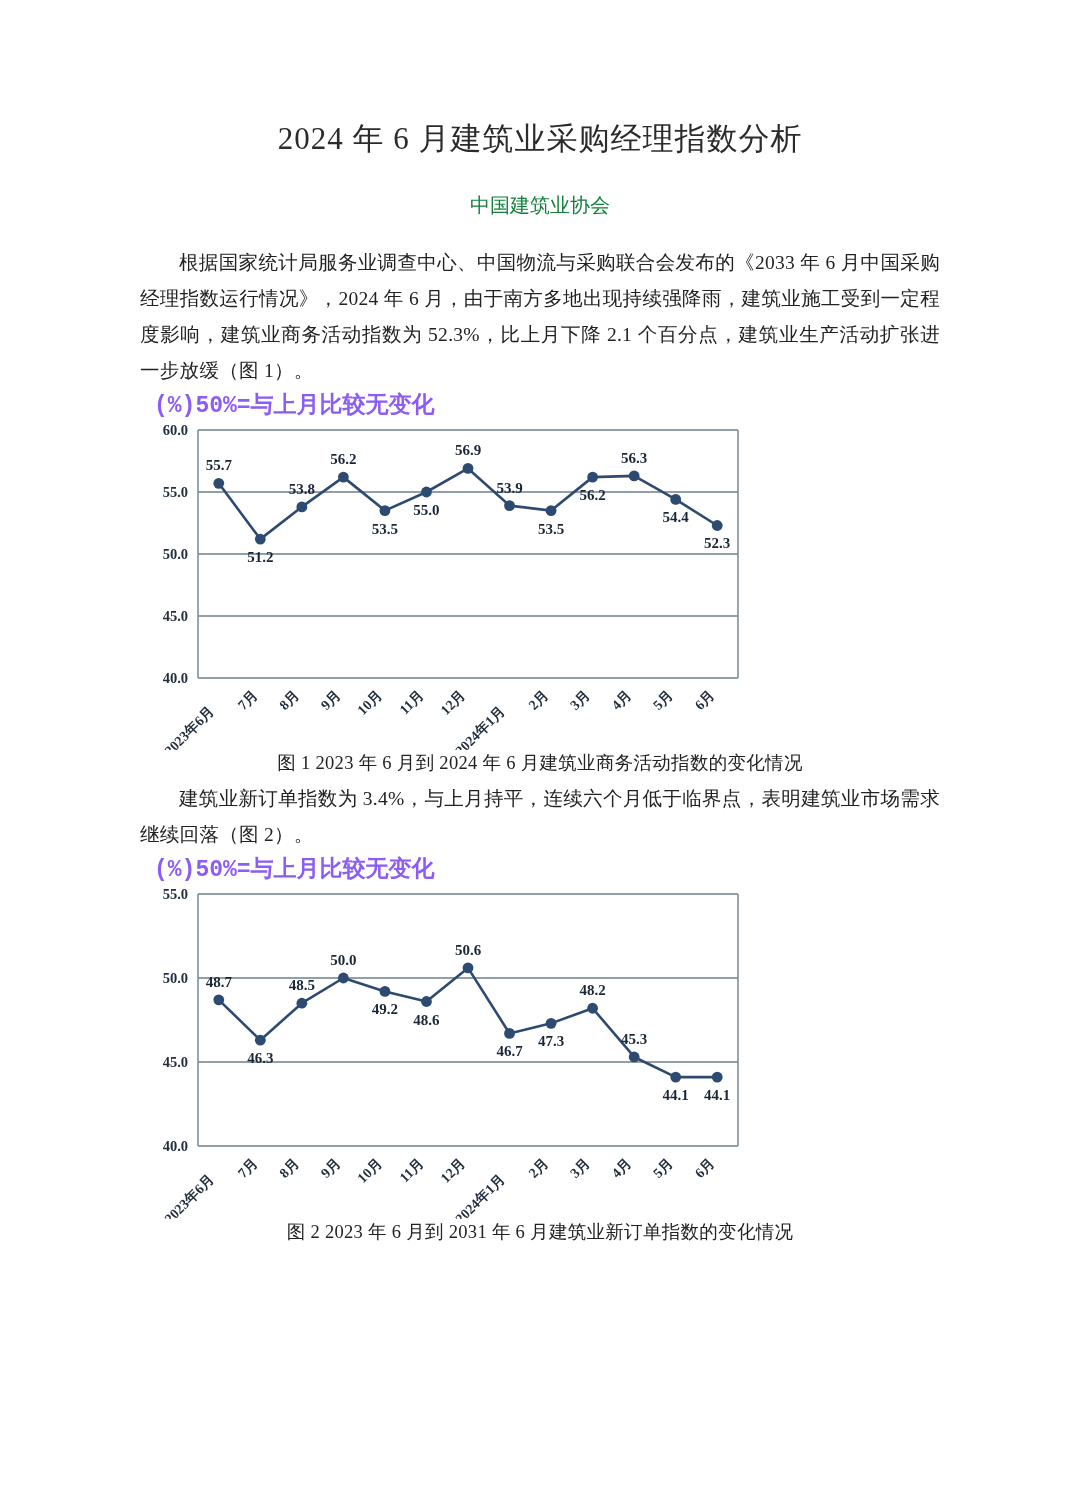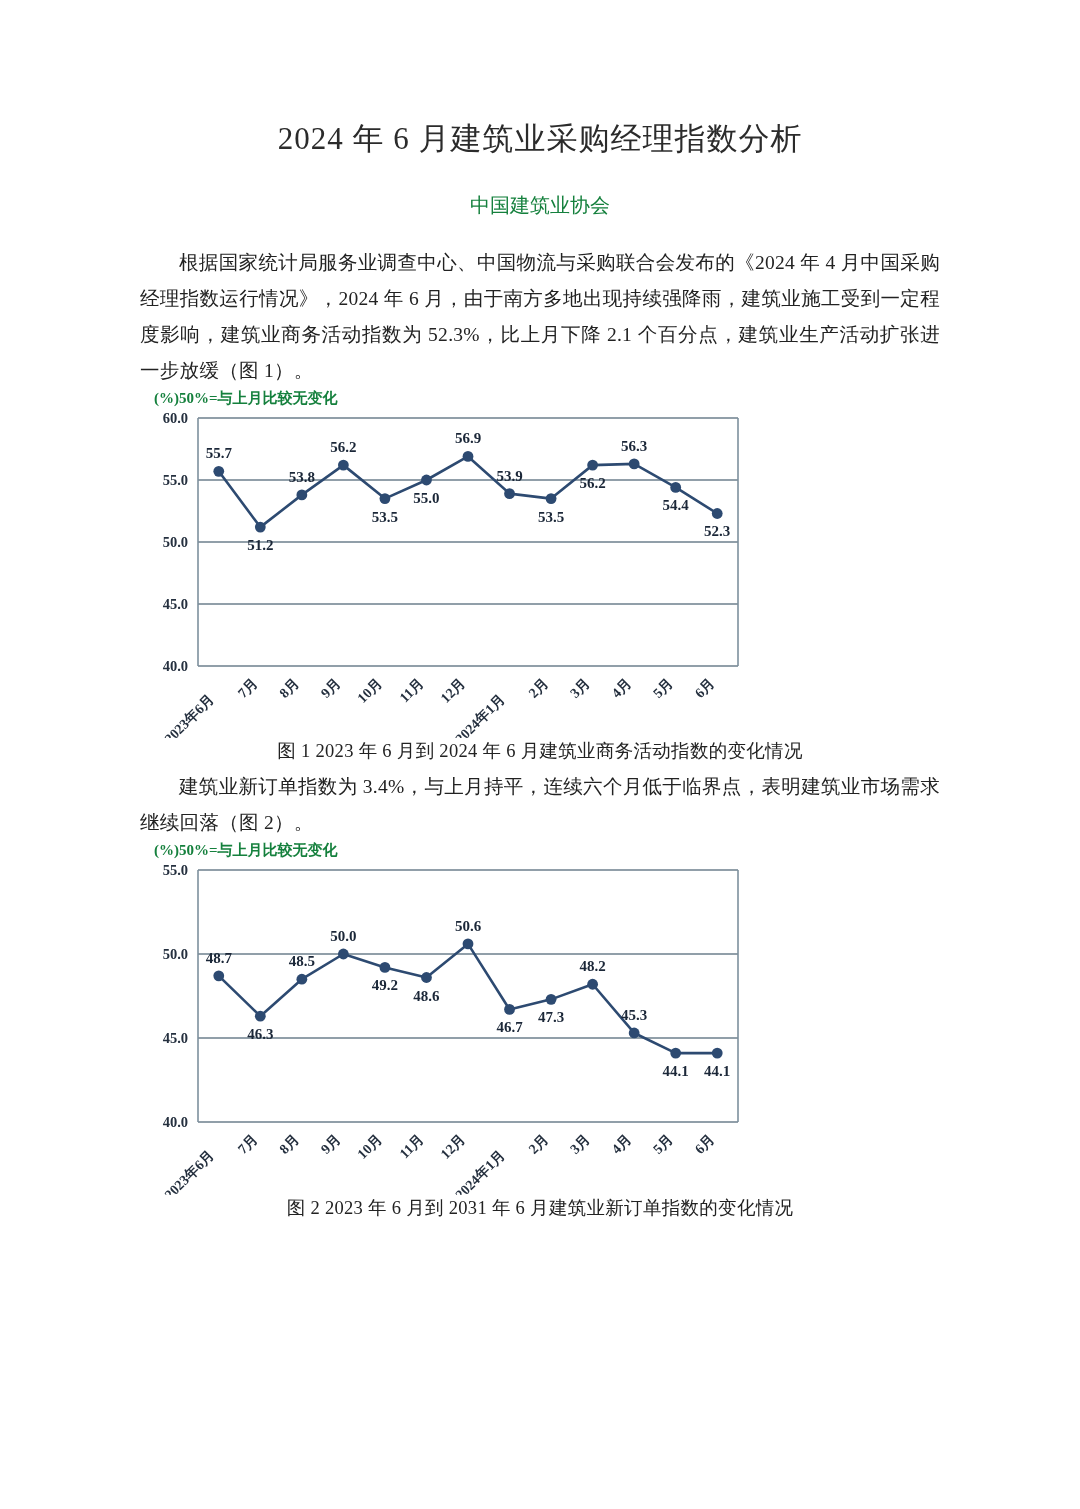--- a/index.html
+++ b/index.html
@@ -66,24 +66,24 @@
     letter-spacing: 0.3px;
   }
 
   
   .chart-wrap {
     position: relative;
     width: 800px;
     margin: 0 auto;
   }
   .chart-title {
-    font-family: Liberation Serif, serif;
-    font-weight: bold;
-    font-size: 15px;
-    color: #15803d;
+    font-family: Liberation Mono, monospace;
+    font-weight: bold;
+    font-size: 23px;
+    color: #8b5cf6;
     padding-left: 14px;
     letter-spacing: 0px;
   }
   .plot-host {
     position: relative;
   }
   .plot-host svg { display: block; }
 
   .axis-label {
     font-family: "Liberation Serif", "DejaVu Serif", serif;
@@ -105,21 +105,21 @@
   }
 </style>
 </head>
 <body>
 
 <div class="page">
 
   <h1 class="doc-title">2024 年 6 月建筑业采购经理指数分析</h1>
   <div class="doc-subtitle">中国建筑业协会</div>
 
-  <p class="para" id="para1">根据国家统计局服务业调查中心、中国物流与采购联合会发布的《2024 年 4 月中国采购经理指数运行情况》，2024 年 6 月，由于南方多地出现持续强降雨，建筑业施工受到一定程度影响，建筑业商务活动指数为 52.3%，比上月下降 2.1 个百分点，建筑业生产活动扩张进一步放缓（图 1）。</p>
+  <p class="para" id="para1">根据国家统计局服务业调查中心、中国物流与采购联合会发布的《2033 年 6 月中国采购经理指数运行情况》，2024 年 6 月，由于南方多地出现持续强降雨，建筑业施工受到一定程度影响，建筑业商务活动指数为 52.3%，比上月下降 2.1 个百分点，建筑业生产活动扩张进一步放缓（图 1）。</p>
 
   <div class="figure">
     <div class="chart-wrap">
       <div class="chart-title">(%)50%=与上月比较无变化</div>
       <div class="plot-host" id="chart1">
           <svg width="800" height="330" viewBox="0 0 800 330" xmlns="http://www.w3.org/2000/svg">
             <rect x="58" y="10" width="540" height="248" fill="#ffffff"></rect>
             <line x1="58" y1="10" x2="598" y2="10" stroke="#6d7f8c" stroke-width="1.6"></line>
             <line x1="58" y1="72" x2="598" y2="72" stroke="#6d7f8c" stroke-width="1.6"></line>
             <line x1="58" y1="134" x2="598" y2="134" stroke="#6d7f8c" stroke-width="1.6"></line>

